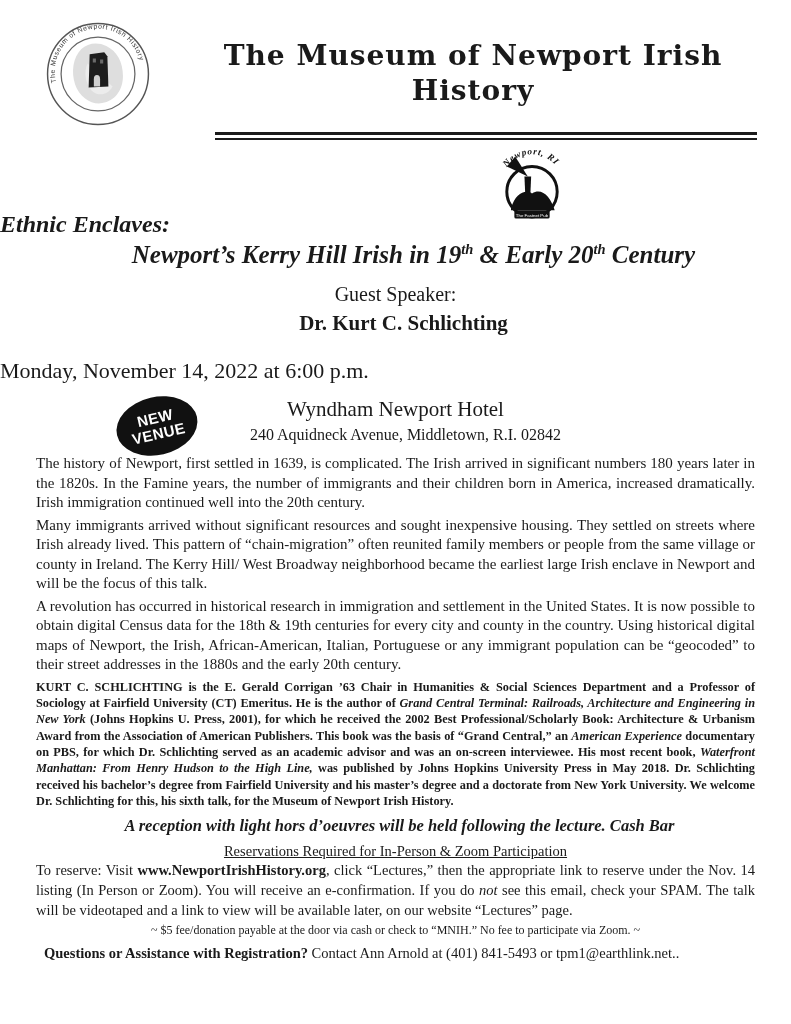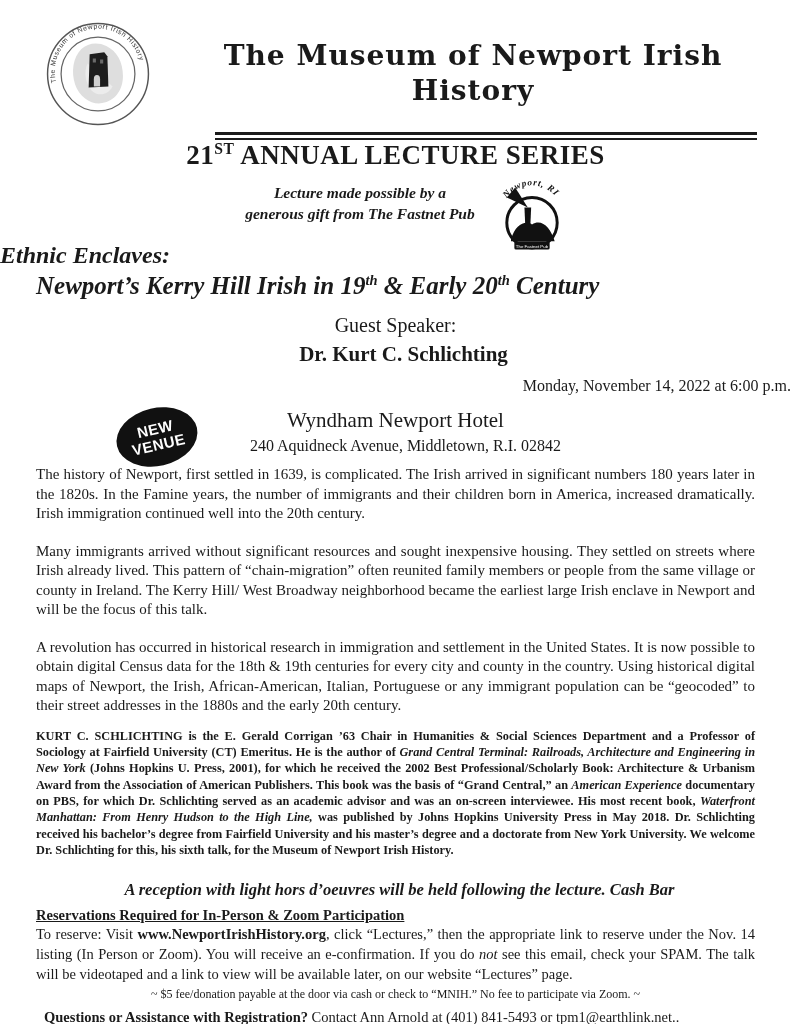--- a/index.html
+++ b/index.html
@@ -31,50 +31,50 @@
   }
   
   .sponsor { position:relative; margin-top:5px; height:64px; }
   .sponsor-text {
     position:absolute; top:7px; left:0; width:720px; text-align:center;
     font-size:15.5px; line-height:1.35; font-weight:bold; font-style:italic;
   }
   .fastnet-logo { position:absolute; left:490px; top:-2px; }
   
   .lecture-title1 { text-align:left; font-size:24px; line-height:1.25; font-weight:bold; font-style:italic; }
-  .lecture-title2 { font-size:25px; line-height:1.3; font-weight:bold; font-style:italic;padding-left:36px; }
+  .lecture-title2 { text-align:center; font-size:25px; line-height:1.3; font-weight:bold; font-style:italic;padding-left:36px; }
   .lecture-title2 sup, .series-title sup, .talk-line sup { font-size:58%; vertical-align:super; line-height:0; }
   
   .speaker-label { margin-top:10px; text-align:center; font-size:20px; line-height:1.25; }
   .speaker-name  { margin-top:3px; text-align:center; font-size:21px; line-height:1.3; font-weight:bold;padding-left:16px; }
-  .event-datetime{ margin-top:7px; text-align:right; font-size:16px; line-height:1.35; }
+  .event-datetime{ margin-top:19px; text-align:left; font-size:22px; line-height:1.35; }
   
   .venue { position:relative; margin-top:10px; }
   .venue-name { text-align:center; font-size:21px; line-height:1.35; }
   .venue-address { text-align:center; font-size:16px; line-height:1.4;margin-left:20px; }
   .streaming { text-align:center; font-size:22px; line-height:1.45; }
   .new-venue-badge {
     position:absolute; left:116px; top:2px; width:82px; height:58px;
     background:#111; border-radius:50%; transform:rotate(-13deg);
     display:flex; flex-direction:column; align-items:center; justify-content:center;
     color:#fff; font-family:"Liberation Sans", sans-serif; font-weight:bold;
     font-size:15px; line-height:1.05; letter-spacing:0.5px;
   }
   
   .bodytext { margin-top:8px; padding:0 36px; }
   .bodytext p { font-size:15px; line-height:1.3; text-align:justify; }
-  .bodytext p + p { margin-top:18px; }
-  .bio { margin-top:12px; font-size:12.3px; line-height:1.33; font-weight:bold; text-align:justify; }
+  .bodytext p + p { margin-top:3px; }
+  .bio { margin-top:4px; font-size:12.3px; line-height:1.33; font-weight:bold; text-align:justify; }
   .reception {
-    margin-top:20px; text-align:center;
+    margin-top:5px; text-align:center;
     font-size:16.5px; line-height:1.4; font-weight:bold; font-style:italic;padding-left:8px;
   }
   
   .reservations { margin-top:4px; padding:0 36px; }
-  .res-heading { font-size:14.5px; line-height:1.3; font-weight:bold; text-decoration:underline; }
+  .res-heading { font-size:14.5px; line-height:1.3; font-weight:normal; text-decoration:underline;text-align:center; }
   .res-body { font-size:14.5px; line-height:1.38; text-align:justify; }
   .fee-note { margin-top:3px; text-align:center; font-size:12px; line-height:1.3; }
   .questions { margin-top:5px; padding:0 0 0 8px; font-size:14.5px; line-height:1.3; }
 </style>
 </head>
 <body>
 
 <div class="page">
 
   <div class="header">
@@ -90,28 +90,23 @@
         <defs>
           <path id="sealArc" d="M 11 62 A 41.5 41.5 0 1 1 89 62" fill="none"></path>
         </defs>
         <text font-family="Liberation Sans, sans-serif" font-size="6.6" letter-spacing="0.6" fill="#333">
           <textPath href="#sealArc" startOffset="4">The Museum of Newport Irish History</textPath>
         </text>
       </svg>
     </div>
     <div class="org-title">The Museum of Newport Irish History</div>
     <div class="header-rule"></div>
-    <div class="series-title"><span>21</span><sup>ST</sup><span> ANNUAL LECTURE SERIES</span></div>
   </div>
 
   <div class="sponsor">
-    <div class="sponsor-text">
-      <div>Lecture made possible by a</div>
-      <div>generous gift from The Fastnet Pub</div>
-    </div>
     <div class="fastnet-logo">
       <svg width="84" height="84" viewBox="0 0 100 100">
         <defs>
           <path id="fastnetArc" d="M 16 36 A 37 37 0 0 1 84 36" fill="none"></path>
         </defs>
         <text font-family="Liberation Serif, serif" font-weight="bold" font-style="italic" font-size="11" letter-spacing="1" fill="#111">
           <textPath href="#fastnetArc" startOffset="8">Newport, RI</textPath>
         </text>
         <circle cx="50" cy="58" r="30" fill="#ffffff" stroke="#111" stroke-width="3.5"></circle>
         <polygon points="45,40 20,28 30,16" fill="#111"></polygon>

